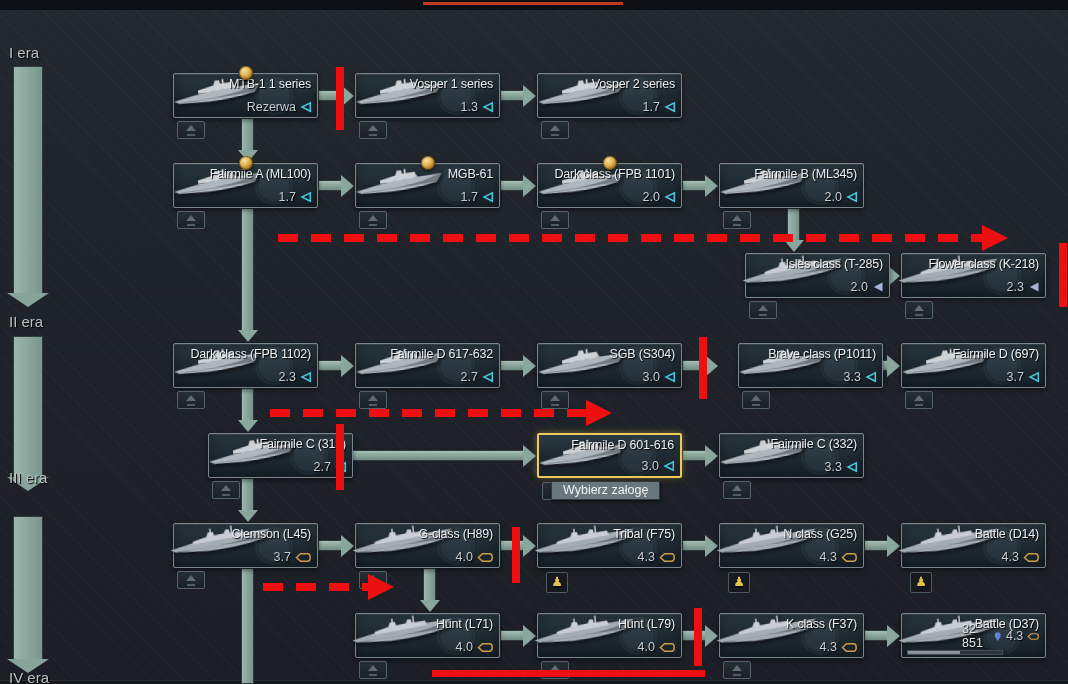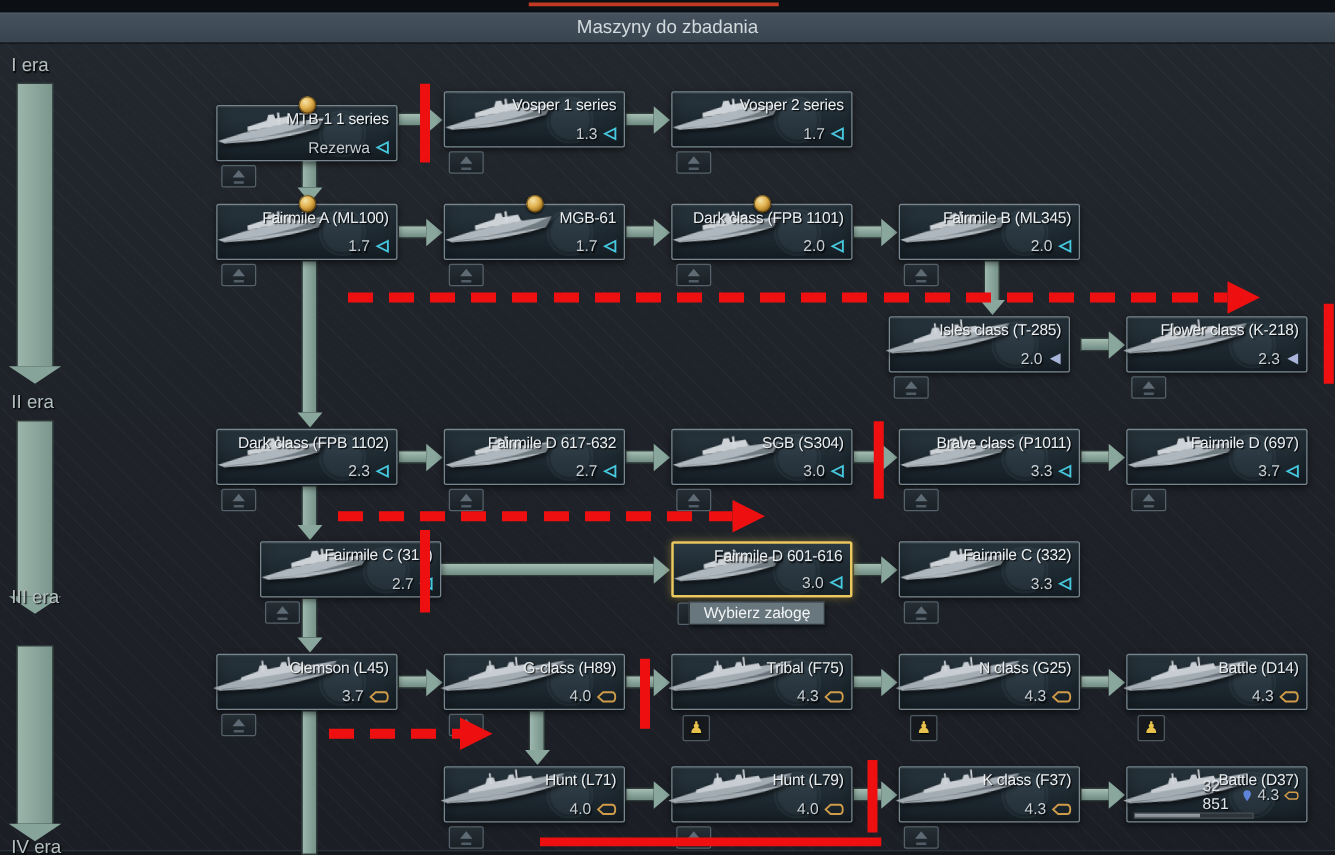--- a/index.html
+++ b/index.html
@@ -146,23 +146,20 @@
       <path d="M28 14 L44 10 L46 5 L52 5 L53 9 L64 8 L66 4 L70 4 L71 8 L86 7 L88 12 L90 12 L70 14 L28 17 Z" fill="#c7cdd2"></path>
       <rect x="48" y="1" width="1.6" height="10" fill="#d2d7db"></rect>
       <rect x="72" y="0" width="1.6" height="9" fill="#d2d7db"></rect>
     </g>
   </defs>
 </svg>
 
 <div id="stage">
   <div class="topstrip">
     <div class="tab-underline"></div>
-  </div>
-  <div class="topbar">
-    <span>Maszyny do zbadania</span>
   </div>
   <div id="tree">
       <div class="era-label" style="top: 44px;">I era</div>
       <div class="era-arrow" style="top: 66px; height: 228px;"></div>
       <div class="era-label" style="top: 313px;">II era</div>
       <div class="era-arrow" style="top: 336px; height: 142px;"></div>
       <div class="era-label" style="top: 469px;">III era</div>
       <div class="era-arrow" style="top: 516px; height: 144px;"></div>
       <div class="era-label" style="top: 669px;">IV era</div>
       <div class="vcon head" style="left: 241px; top: 118px; height: 33px;"></div>
@@ -184,21 +181,21 @@
       <div class="harrow" style="left: 864px; top: 360px; width: 24px;"></div>
       <div class="harrow" style="left: 318px; top: 450px; width: 206px;"></div>
       <div class="harrow" style="left: 682px; top: 450px; width: 24px;"></div>
       <div class="harrow" style="left: 318px; top: 540px; width: 24px;"></div>
       <div class="harrow" style="left: 500px; top: 540px; width: 24px;"></div>
       <div class="harrow" style="left: 682px; top: 540px; width: 24px;"></div>
       <div class="harrow" style="left: 864px; top: 540px; width: 24px;"></div>
       <div class="harrow" style="left: 500px; top: 630px; width: 24px;"></div>
       <div class="harrow" style="left: 682px; top: 630px; width: 24px;"></div>
       <div class="harrow" style="left: 864px; top: 630px; width: 24px;"></div>
-      <div class="card" style="left: 173px; top: 84px;">
+      <div class="card" style="left: 173px; top: 73px;">
     <div class="watermark"></div>
     <svg class="ship" viewBox="0 0 118 30">
           <use href="#ship-tb"></use>
         </svg>
     <div class="name">MTB-1 1 series</div>
     <div class="brrow">
           <span>Rezerwa</span>
           <svg width="12" height="12" viewBox="0 0 12 12">
             <polygon points="10.3,1.8 2,6 10.3,10.2" fill="none" stroke="#46c8de" stroke-width="1.5"></polygon>
           </svg>
@@ -286,21 +283,21 @@
         </svg>
     <div class="name">Fairmile B (ML345)</div>
     <div class="brrow">
           <span>2.0</span>
           <svg width="12" height="12" viewBox="0 0 12 12">
             <polygon points="10.3,1.8 2,6 10.3,10.2" fill="none" stroke="#46c8de" stroke-width="1.5"></polygon>
           </svg>
         </div>
   <div class="slot"></div>
       </div>
-      <div class="card" style="left: 711px; top: 253px;">
+      <div class="card" style="left: 745px; top: 253px;">
     <div class="watermark"></div>
     <svg class="ship" viewBox="0 0 118 30">
           <use href="#ship-dd"></use>
         </svg>
     <div class="name">Isles class (T-285)</div>
     <div class="brrow">
           <span>2.0</span>
           <svg width="12" height="12" viewBox="0 0 12 12">
             <polygon points="10.5,1.5 1.8,6 10.5,10.5" fill="#a9b4da"></polygon>
           </svg>
@@ -356,21 +353,21 @@
         </svg>
     <div class="name">SGB (S304)</div>
     <div class="brrow">
           <span>3.0</span>
           <svg width="12" height="12" viewBox="0 0 12 12">
             <polygon points="10.3,1.8 2,6 10.3,10.2" fill="none" stroke="#46c8de" stroke-width="1.5"></polygon>
           </svg>
         </div>
   <div class="slot"></div>
       </div>
-      <div class="card" style="left: 719px; top: 343px;">
+      <div class="card" style="left: 738px; top: 343px;">
     <div class="watermark"></div>
     <svg class="ship" viewBox="0 0 118 30">
           <use href="#ship-tb"></use>
         </svg>
     <div class="name">Brave class (P1011)</div>
     <div class="brrow">
           <span>3.3</span>
           <svg width="12" height="12" viewBox="0 0 12 12">
             <polygon points="10.3,1.8 2,6 10.3,10.2" fill="none" stroke="#46c8de" stroke-width="1.5"></polygon>
           </svg>

